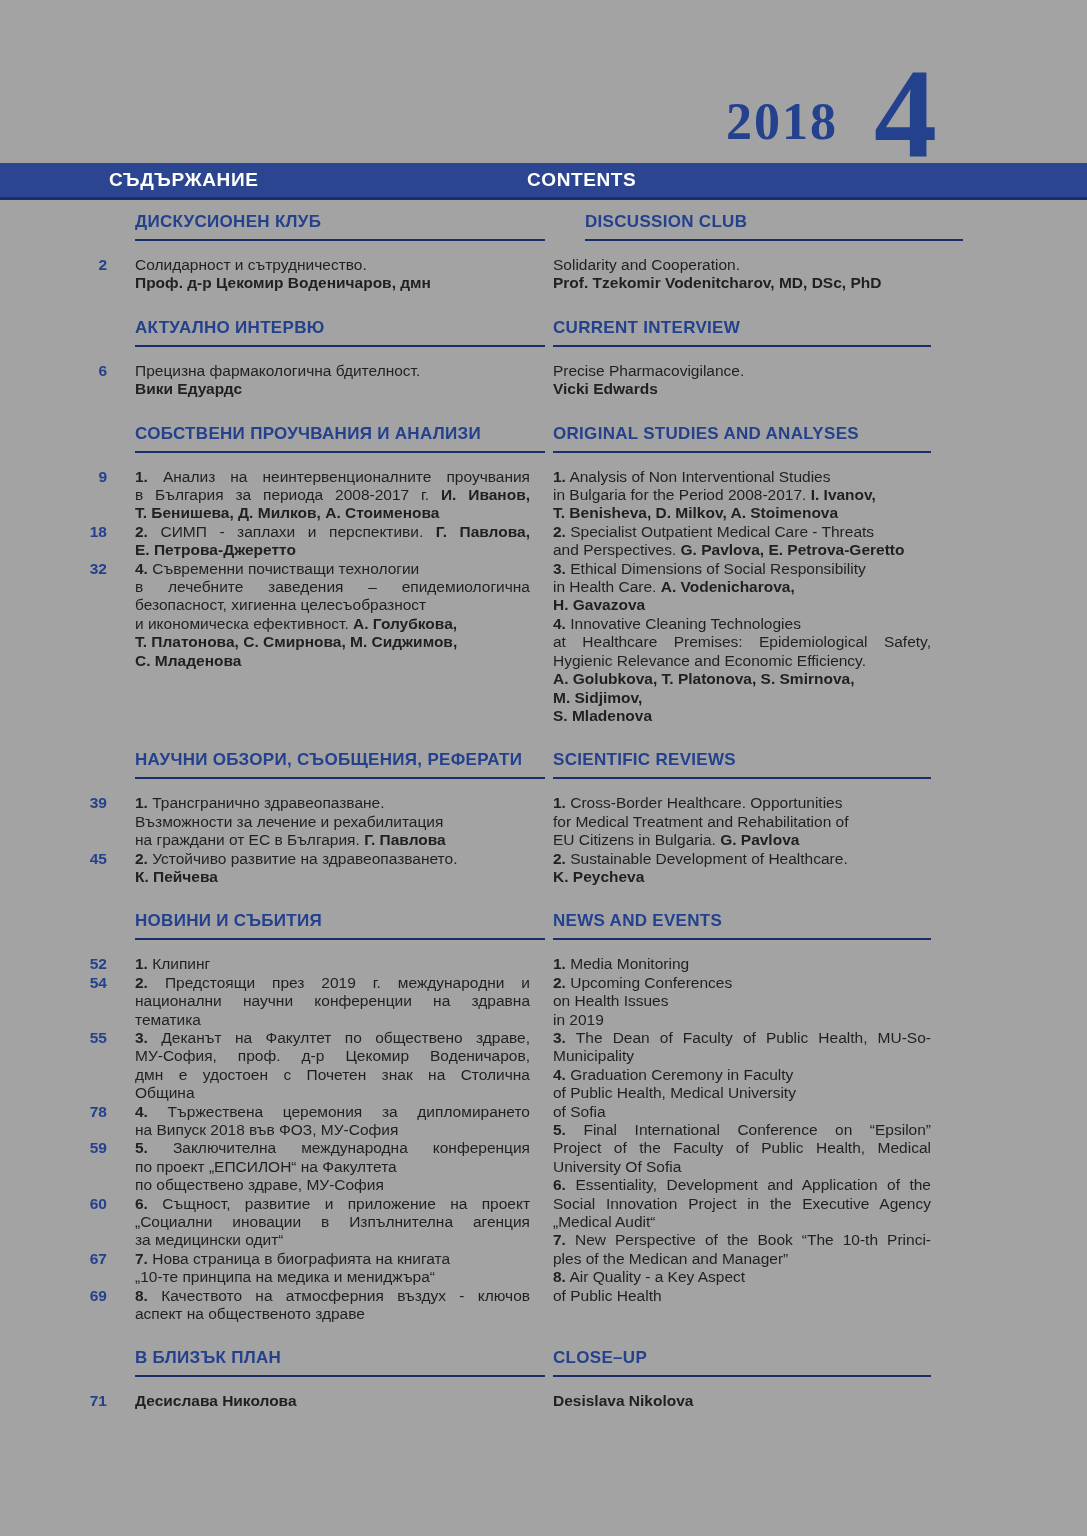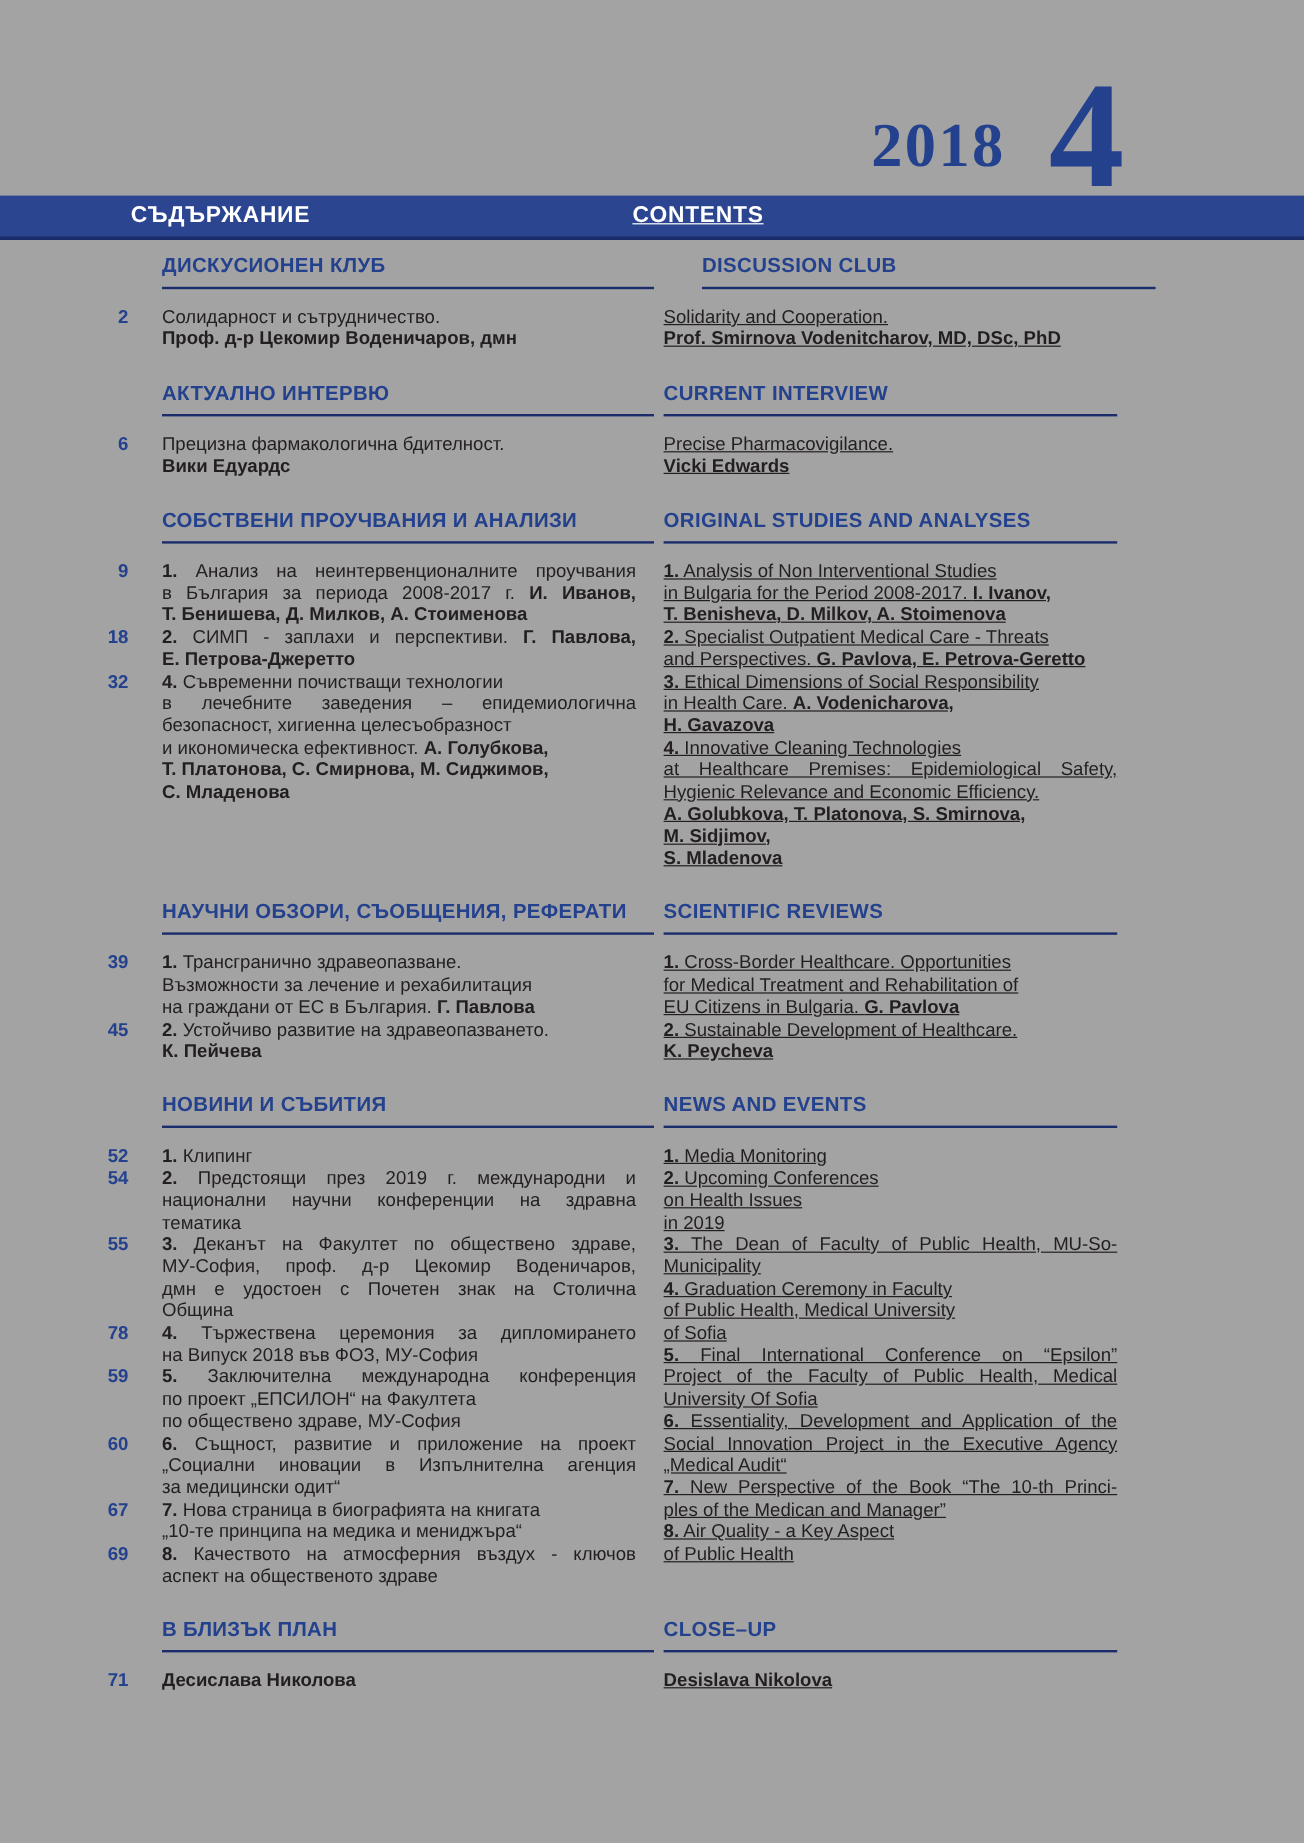--- a/index.html
+++ b/index.html
@@ -21,35 +21,35 @@
   }
   .masthead .year{font-size:52px;line-height:.75;margin-bottom:22px;letter-spacing:2px;}
   .masthead .issue{font-size:126px;line-height:.72;margin-bottom:3px;}
   .toc-bar{
     height:34px;background:var(--bar,#2b4590);
     border-bottom:3px solid var(--ruledark,#1c2d6b);
     display:flex;align-items:center;
     color:#fff;font-weight:bold;font-size:19px;letter-spacing:.6px;
   }
   .toc-bar .cell-l{margin-left:109px;width:410px;}
-  .toc-bar .cell-r{margin-left:8px;text-decoration:underline;}
+  .toc-bar .cell-r{margin-left:8px;}
   .sections{padding-left:135px;padding-top:4px;}
   .sec-headrow{display:flex;gap:8px;margin-top:25px;}
   .sec-headrow.first{margin-top:8px;gap:40px;}
   .sec-head{
     font-size:17px;font-weight:bold;color:var(--navy,#24418e);
     padding-bottom:7px;border-bottom:2.5px solid var(--ruledark,#1c2d6b);
     letter-spacing:.3px;
   }
   .sec-head.l{width:410px;box-sizing:border-box;}
   .sec-head.r{width:378px;box-sizing:border-box;}
   .sec-body{display:flex;gap:8px;margin-top:15px;}
   .col{font-size:15.5px;line-height:18.4px;}
   .col.l{width:410px;box-sizing:border-box;padding-right:15px;}
-  .col.r{width:378px;box-sizing:border-box;text-decoration:underline;}
+  .col.r{width:378px;box-sizing:border-box;}
   .item{position:relative;}
   .pagenum{
     position:absolute;left:-62px;width:34px;text-align:right;
     color:var(--navy,#24418e);font-weight:bold;
   }
   .line{text-align:left;}
   .line.j{text-align:justify;text-align-last:justify;}
   .b{font-weight:bold;}
 </style>
 </head>
@@ -76,21 +76,21 @@
           <div class="col l">
             <div class="item">
               <span class="pagenum">2</span>
               <div class="line"><span>Солидарност и сътрудничество.</span></div>
               <div class="line"><span class="b">Проф. д-р Цекомир Воденичаров, дмн</span></div>
             </div>
           </div>
           <div class="col r">
             <div class="item">
               <div class="line"><span>Solidarity and Cooperation.</span></div>
-              <div class="line"><span class="b">Prof. Smirnova Vodenitcharov, MD, DSc, PhD</span></div>
+              <div class="line"><span class="b">Prof. Tzekomir Vodenitcharov, MD, DSc, PhD</span></div>
             </div>
           </div>
         </div>
       </section>
       <section class="section">
         <div class="sec-headrow">
           <div class="sec-head l">АКТУАЛНО ИНТЕРВЮ</div>
           <div class="sec-head r">CURRENT INTERVIEW</div>
         </div>
         <div class="sec-body">

